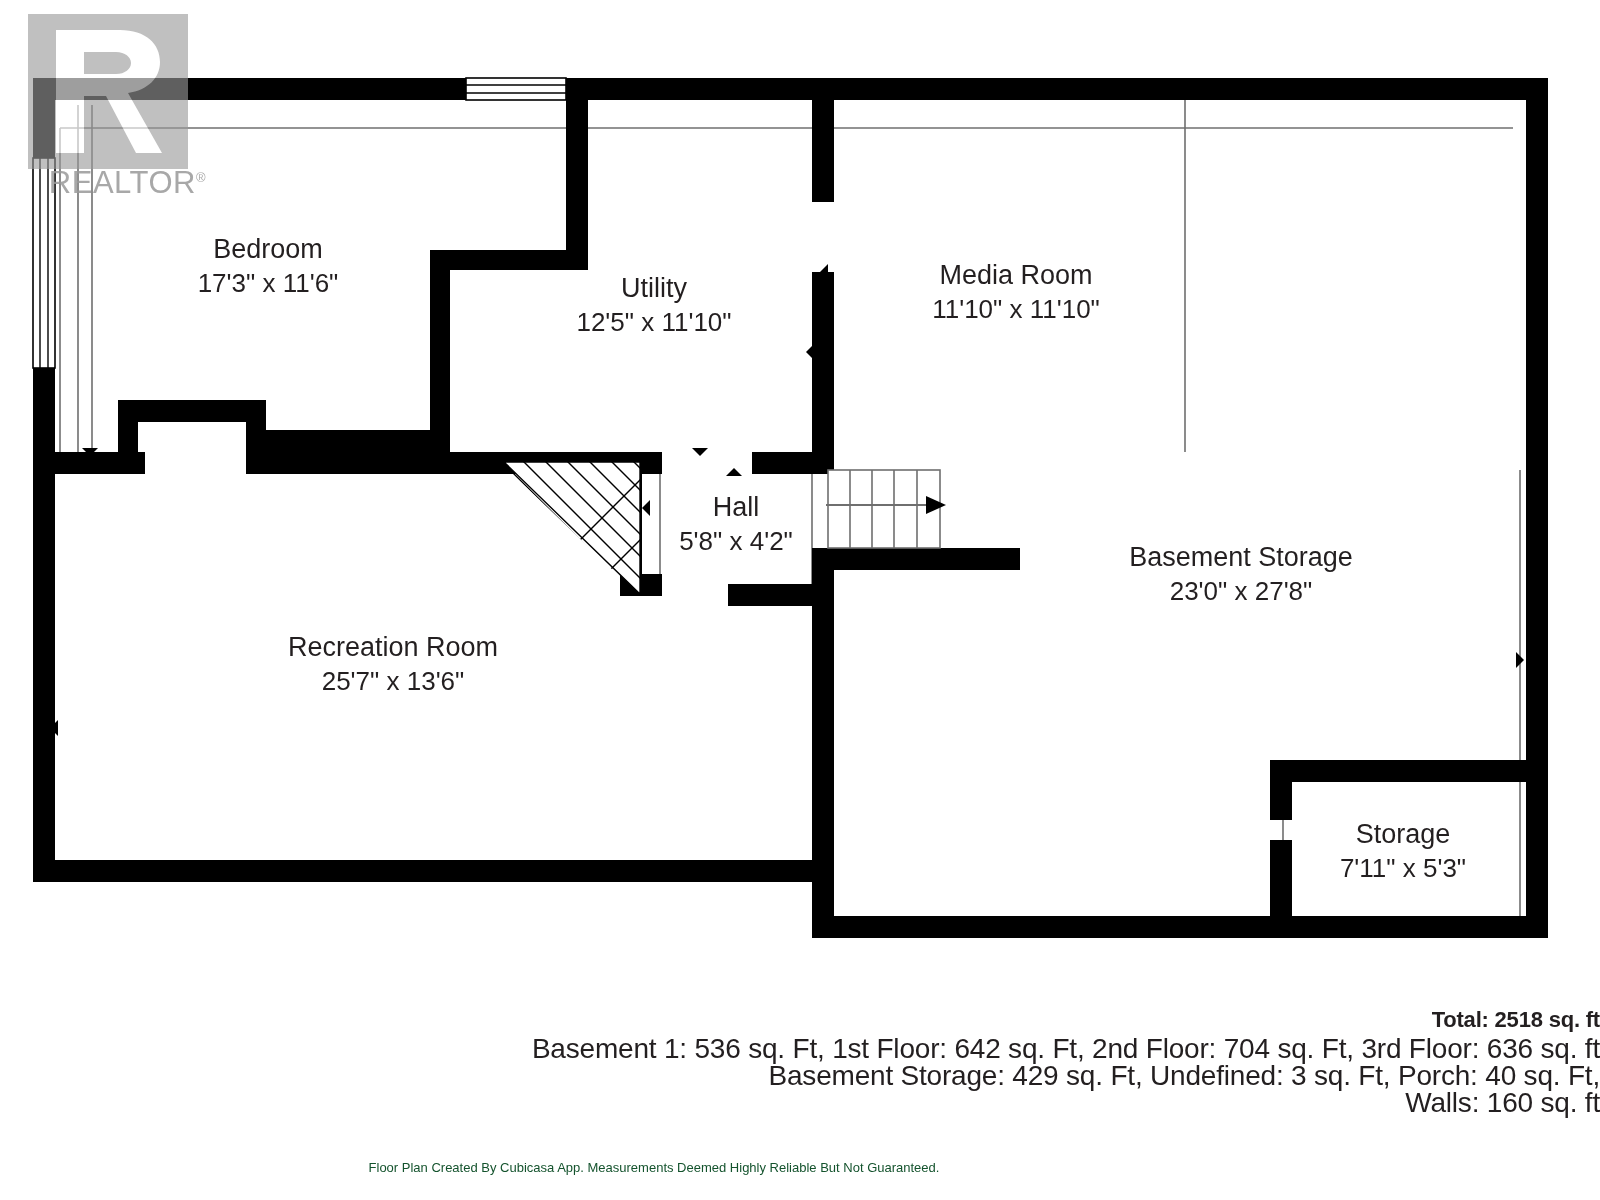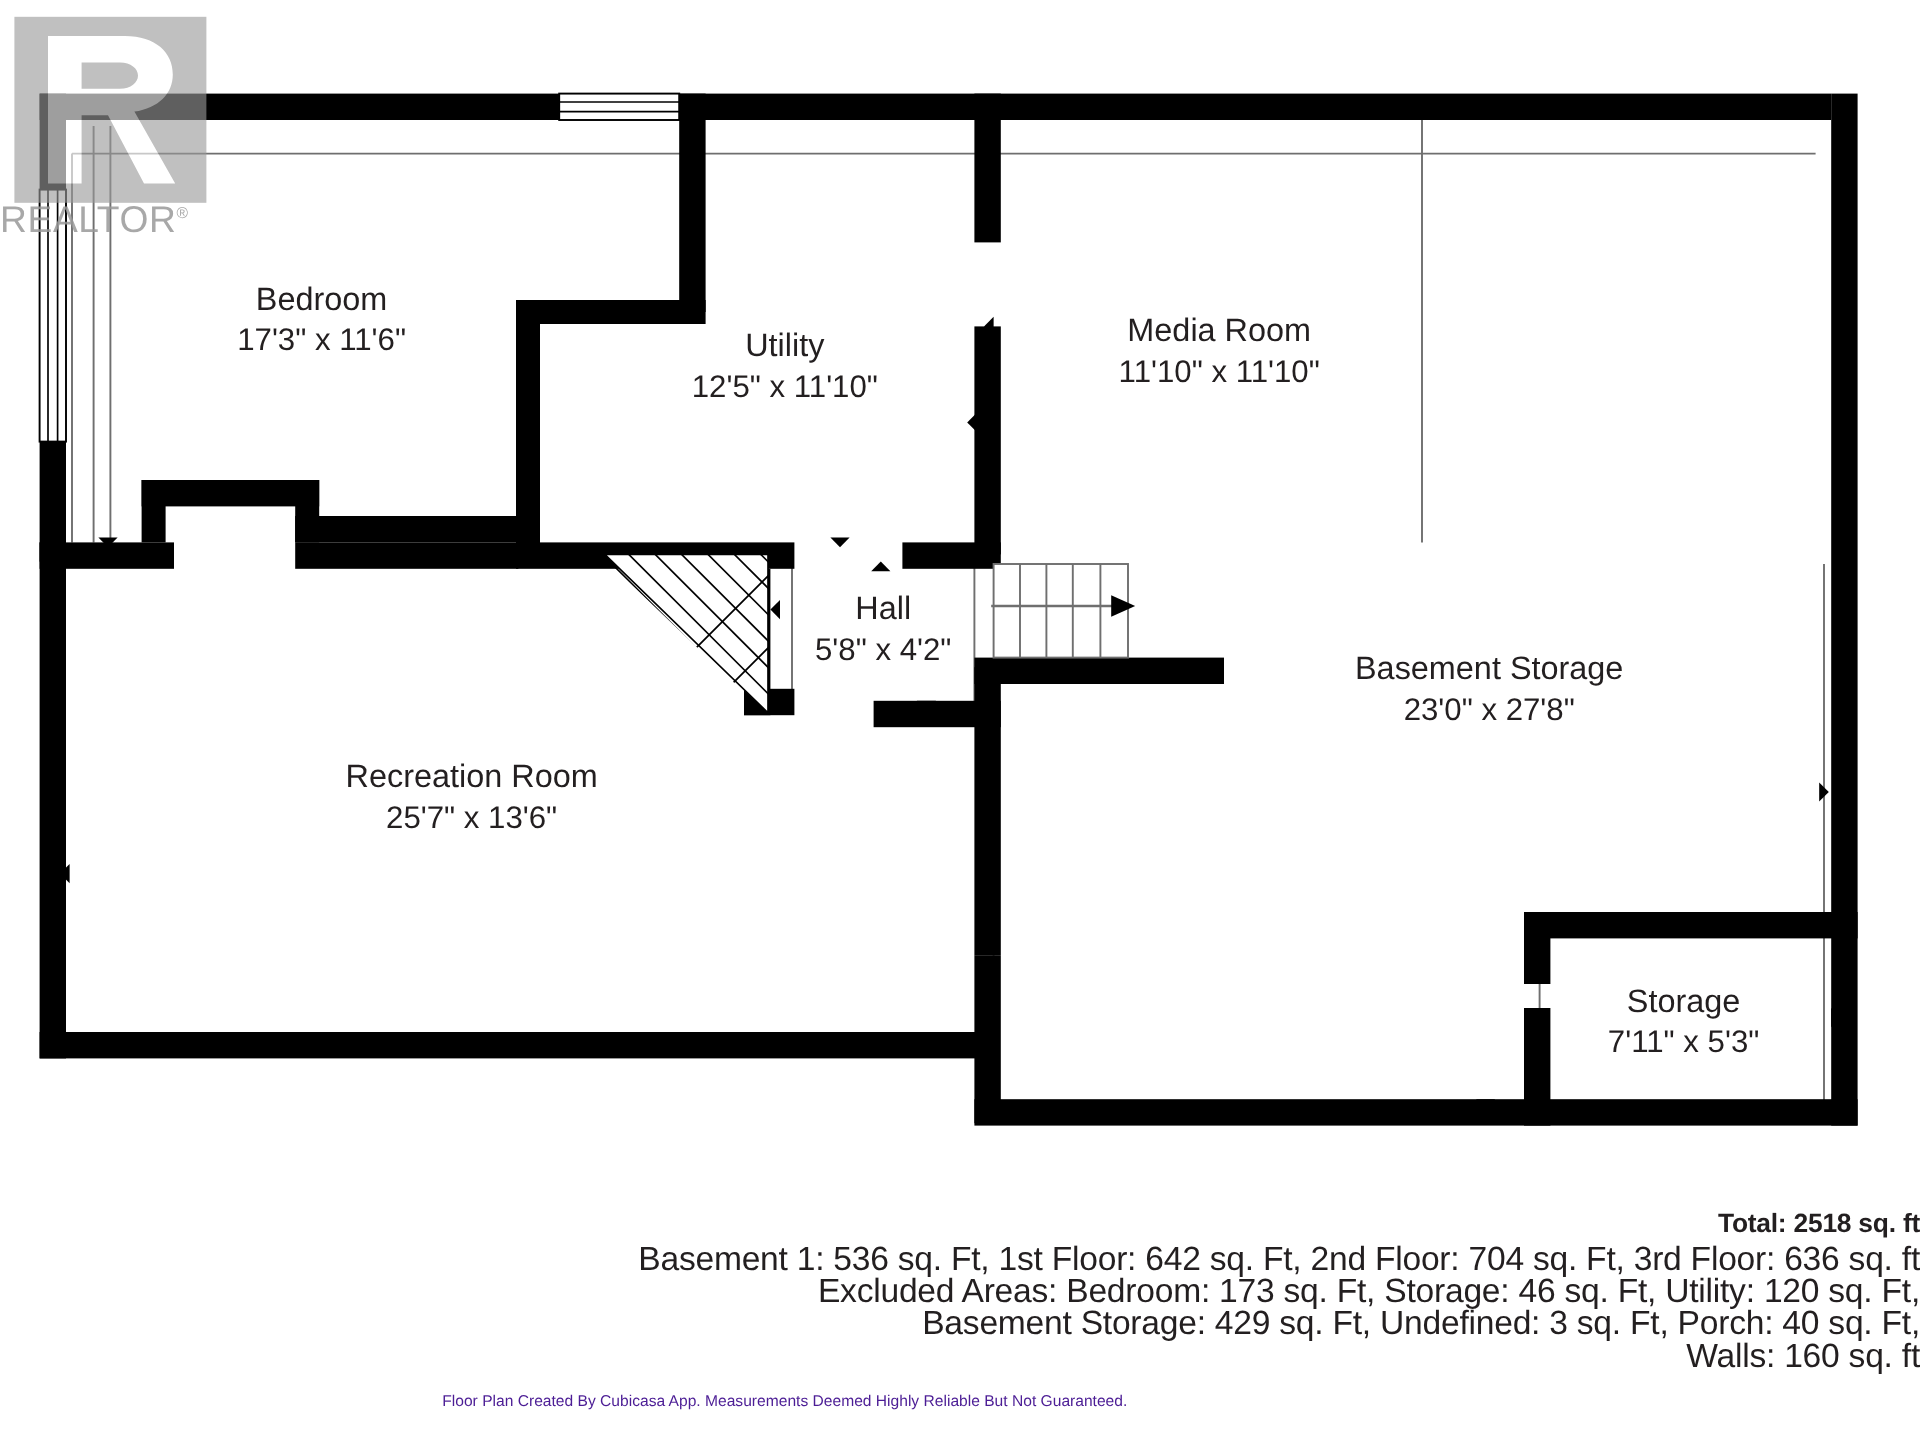--- a/index.html
+++ b/index.html
@@ -57,30 +57,31 @@
     font-weight: 400;
     letter-spacing: -0.2px;
   }
   .footer-note {
     position: absolute;
     left: 0;
     top: 1160px;
     width: 1308px;
     text-align: center;
     font-size: 13px;
-    color: #4c1d95;
+    color: #14532d;
     font-family: "Liberation Sans", sans-serif;
   }
   .watermark {
     position: absolute;
-    left: 0px;
+    left: 16px;
     top: 0px;
     width: 200px;
     height: 210px;
     pointer-events: none;
+    text-align: right;
   }
   .wm-box {
     position: absolute;
     left: 12px; top: 14px;
     width: 160px; height: 155px;
     background: #9a9a9a;
     opacity: 0.62;
   }
   .wm-text {
     position: absolute;
@@ -292,20 +293,19 @@
       <svg width="160" height="155" viewBox="0 0 160 155">
         <path d="M28 16 H92 C118 16 132 30 132 48 C132 64 120 76 100 79 L134 139 H108 L78 82 H56 V139 H28 Z M56 38 V60 H88 C97 60 103 55 103 49 C103 43 97 38 88 38 Z" fill="#ffffff"></path>
       </svg>
     </div>
     <div class="wm-text"><span>REALTOR</span><sup>®</sup></div>
   </div>
 
   <div class="summary-block">
     <div class="summary-total">Total: 2518 sq. ft</div>
     <div class="summary-line">Basement 1: 536 sq. Ft, 1st Floor: 642 sq. Ft, 2nd Floor: 704 sq. Ft, 3rd Floor: 636 sq. ft</div>
-    <div class="summary-line">Excluded Areas: Bedroom: 173 sq. Ft, Storage: 46 sq. Ft, Utility: 120 sq. Ft,</div>
     <div class="summary-line">Basement Storage: 429 sq. Ft, Undefined: 3 sq. Ft, Porch: 40 sq. Ft,</div>
     <div class="summary-line">Walls: 160 sq. ft</div>
   </div>
 
   <div class="footer-note">Floor Plan Created By Cubicasa App. Measurements Deemed Highly Reliable But Not Guaranteed.</div>
 
 </div>
 
 </body></html>

